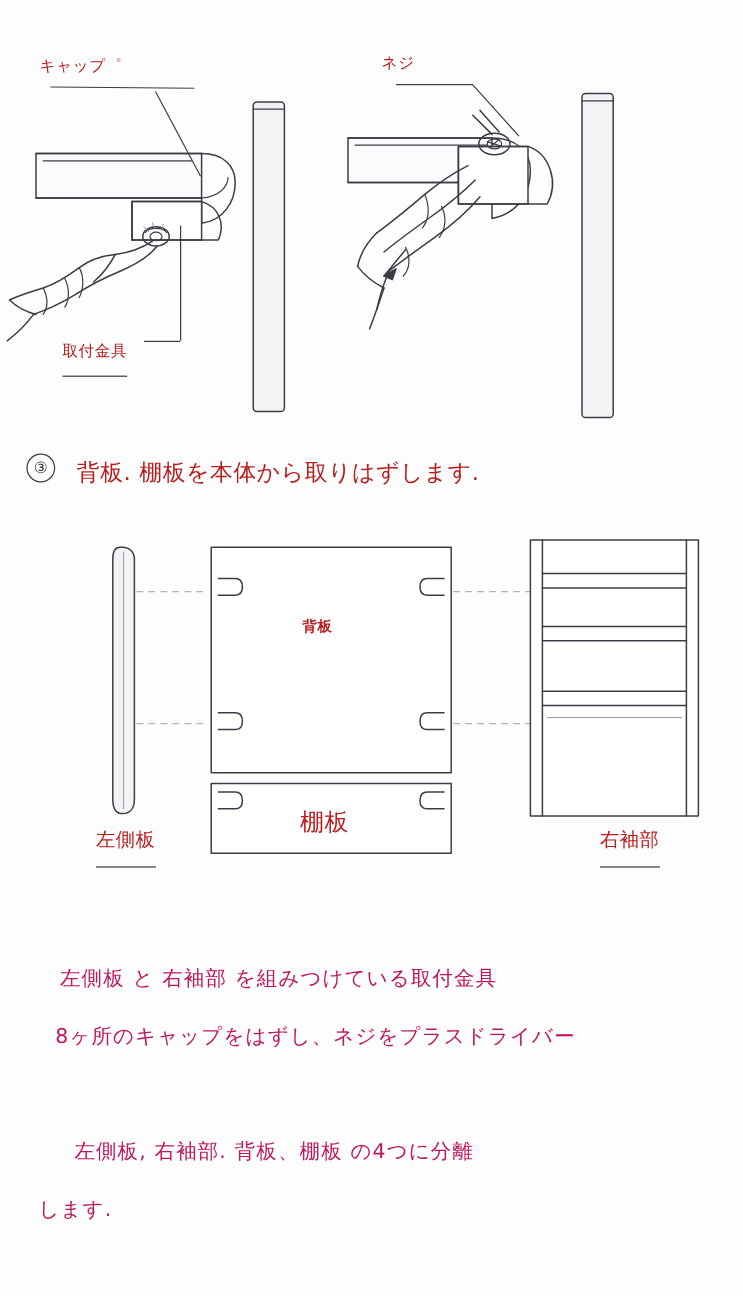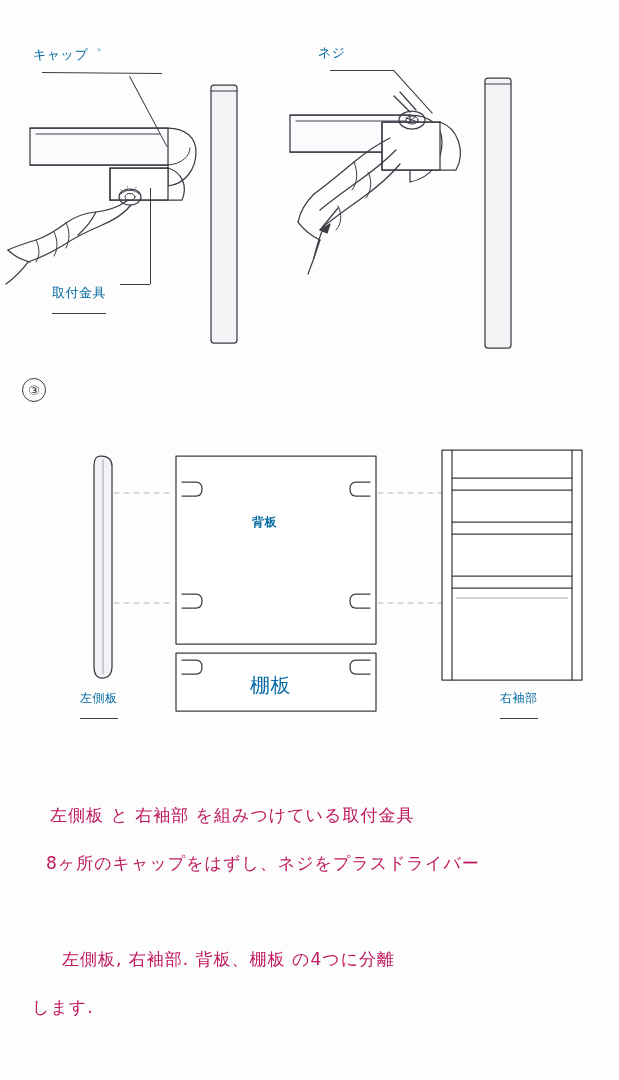--- a/index.html
+++ b/index.html
@@ -18,26 +18,26 @@
   .page {
     position: absolute;
     inset: 0;
     background: #fdfdfd;
   }
 
   
   .hand {
     position: absolute;
     font-family: "DejaVu Sans", sans-serif;
-    color: #0369a1;
+    color: #b91c1c;
     white-space: nowrap;
     letter-spacing: 0.5px;
   }
   .hand.sm { font-size: 13px; }
-  .hand.md { font-size: 12px; }
+  .hand.md { font-size: 16px; }
   .hand.lg { font-size: 19px; }
   .underline {
     border-bottom: 1.3px solid #3a3a44;
     padding-bottom: 11px;
     margin-left: 24px;
   }
 
   
   .lead {
     position: absolute;
@@ -179,20 +179,21 @@
   </svg>
 
   <div class="lead" style="left:330px; top:70px; width:64px;"></div>
   <div class="lead" style="left:394px; top:70px; width:58px; transform: rotate(48deg);"></div>
 
   <div class="hand sm" style="left:318px; top:44px;">ネジ</div>
 
   <div class="lead" style="left:30px; top:140px; width:0px;"></div>
 
   <div class="step-circle" style="left:22px; top:378px;">③</div>
+  <div class="hand lg" style="left:64px; top:381px; font-size:19px;">背板. 棚板を本体から取りはずします.</div>
 
   <svg class="draw" style="left:90px; top:448px;" width="510" height="250" viewBox="0 0 510 250">
 
     <path class="fill-light" d="M10 8 C6 8 4 12 4 18 L4 218 C4 226 7 230 12 230 C18 230 22 226 22 218 L22 18 C22 12 18 8 12 8 Z"></path>
     <line class="hairline" x1="13" y1="12" x2="13" y2="226"></line>
 
     <line class="dash" x1="24" y1="45" x2="84" y2="45"></line>
     <line class="dash" x1="24" y1="155" x2="84" y2="155"></line>
 
     <rect class="fill-white" x="86" y="8" width="200" height="188"></rect>

